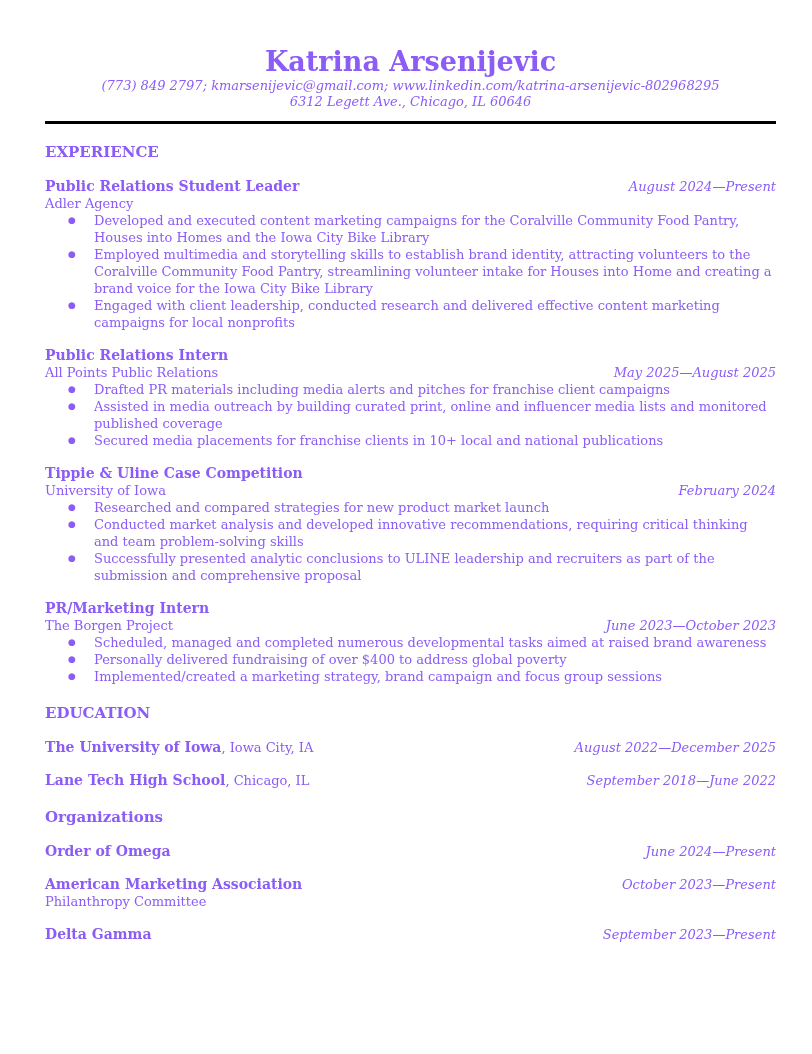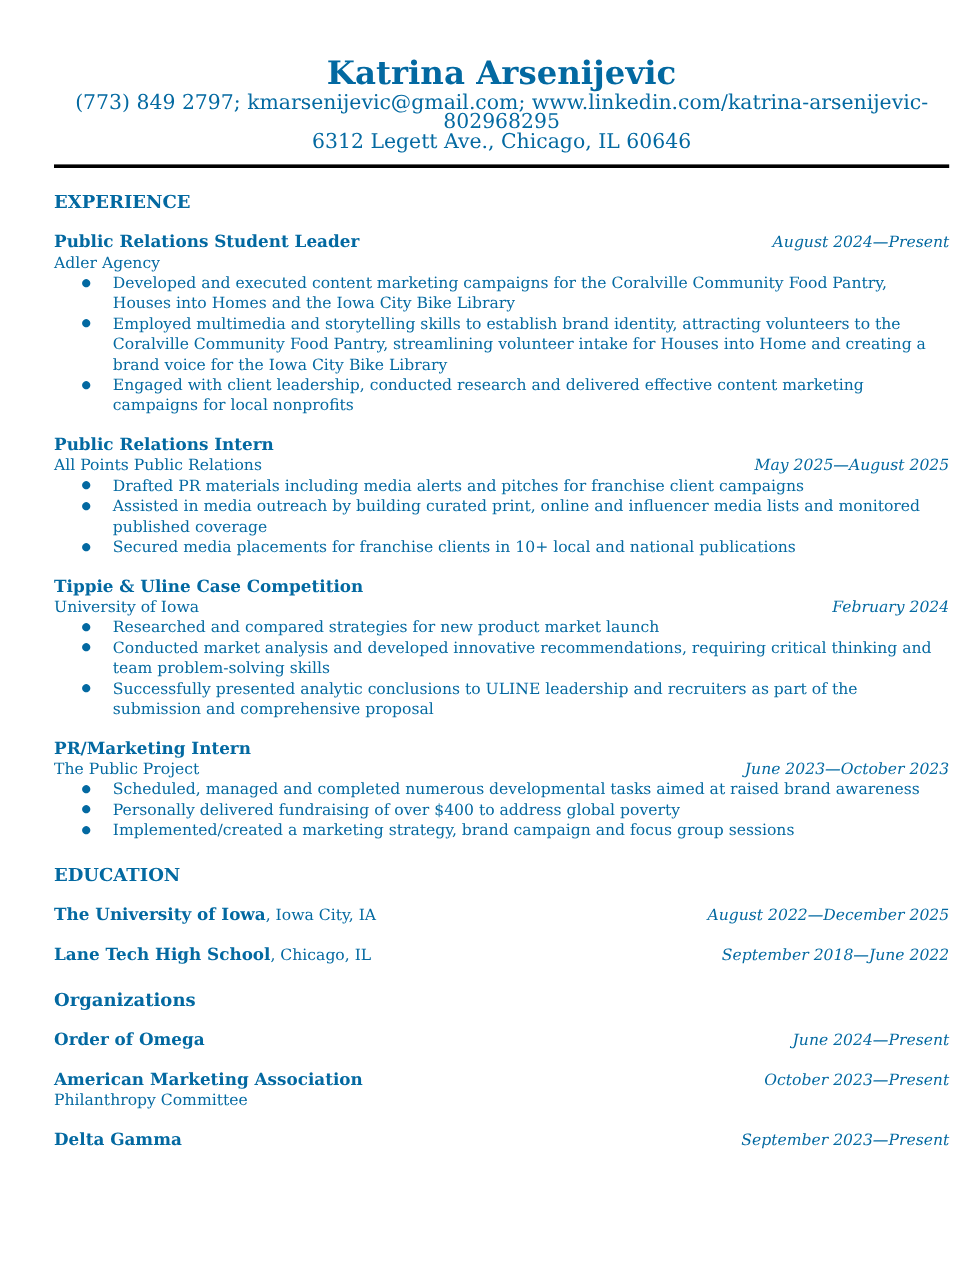--- a/index.html
+++ b/index.html
@@ -1,39 +1,40 @@
 <!DOCTYPE html>
 <html><head>
 <meta charset="utf-8">
 <style>
   html, body { margin: 0; padding: 0; background: #ffffff; }
   .page {
     width: 812px;
     height: 1054px;
     box-sizing: border-box;
-    padding: 46px 21px 0 45px;
+    padding: 46px 36px 0 45px;
     background: #ffffff;
-    color: #0369a1;
+    color: #8b5cf6;
     font-family: "DejaVu Serif", "Liberation Serif", serif;
     font-size: 13px;
     line-height: 17px;
     overflow: hidden;
   }
   .name {
     margin: 0;
     font-size: 27px;
     line-height: 32px;
     font-weight: bold;
     text-align: center;
   }
   .contact {
     margin: 0;
-    font-size: 17px;
+    font-size: 13px;
     line-height: 16px;
     text-align: center;
+    font-style: italic;
   }
   .rule {
     height: 0;
     border-top: 3px solid #000000;
     margin-top: 11px;
   }
   .section-heading {
     margin: 19px 0 0 0;
     font-size: 15px;
     line-height: 19px;
@@ -133,21 +134,21 @@
         <li>Successfully presented analytic conclusions to ULINE leadership and recruiters as part of the submission and comprehensive proposal</li>
       </ul>
     </div>
 
     <div class="entry">
       <div class="row">
         <span class="job-title">PR/Marketing Intern</span>
         <span class="date"></span>
       </div>
       <div class="row">
-        <span>The Public Project</span>
+        <span>The Borgen Project</span>
         <span class="date">June 2023—October 2023</span>
       </div>
       <ul class="bullets">
         <li>Scheduled, managed and completed numerous developmental tasks aimed at raised brand awareness</li>
         <li>Personally delivered fundraising of over $400 to address global poverty</li>
         <li>Implemented/created a marketing strategy, brand campaign and focus group sessions</li>
       </ul>
     </div>
   </section>
 

